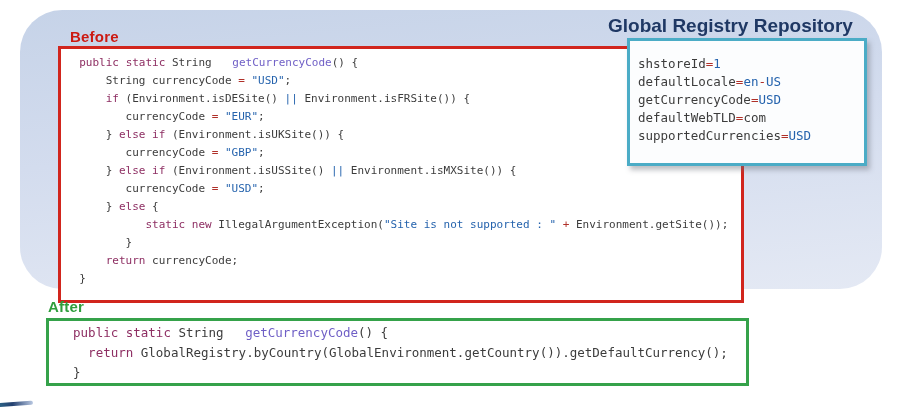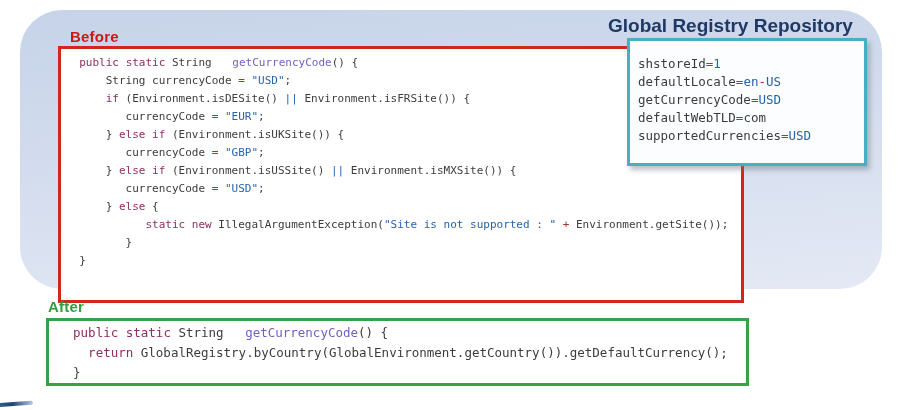--- a/index.html
+++ b/index.html
@@ -84,20 +84,21 @@
           <div class="code-line"><span class="tok-p">      String currencyCode </span><span class="tok-o">=</span><span class="tok-p"> </span><span class="tok-s">"USD"</span><span class="tok-p">;</span></div>
           <div class="code-line"><span class="tok-p">      </span><span class="tok-k">if</span><span class="tok-p"> (Environment.isDESite() </span><span class="tok-s">||</span><span class="tok-p"> Environment.isFRSite()) {</span></div>
           <div class="code-line"><span class="tok-p">         currencyCode </span><span class="tok-o">=</span><span class="tok-p"> </span><span class="tok-s">"EUR"</span><span class="tok-p">;</span></div>
           <div class="code-line"><span class="tok-p">      } </span><span class="tok-k">else</span><span class="tok-p"> </span><span class="tok-k">if</span><span class="tok-p"> (Environment.isUKSite()) {</span></div>
           <div class="code-line"><span class="tok-p">         currencyCode </span><span class="tok-o">=</span><span class="tok-p"> </span><span class="tok-s">"GBP"</span><span class="tok-p">;</span></div>
           <div class="code-line"><span class="tok-p">      } </span><span class="tok-k">else</span><span class="tok-p"> </span><span class="tok-k">if</span><span class="tok-p"> (Environment.isUSSite() </span><span class="tok-s">||</span><span class="tok-p"> Environment.isMXSite()) {</span></div>
           <div class="code-line"><span class="tok-p">         currencyCode </span><span class="tok-o">=</span><span class="tok-p"> </span><span class="tok-s">"USD"</span><span class="tok-p">;</span></div>
           <div class="code-line"><span class="tok-p">      } </span><span class="tok-k">else</span><span class="tok-p"> {</span></div>
           <div class="code-line"><span class="tok-p">            </span><span class="tok-k">static</span><span class="tok-p"> </span><span class="tok-k">new</span><span class="tok-p"> IllegalArgumentException(</span><span class="tok-s">"Site is not supported : "</span><span class="tok-p"> </span><span class="tok-o">+</span><span class="tok-p"> Environment.getSite());</span></div>
           <div class="code-line"><span class="tok-p">         }</span></div>
+          <div class="code-line"><span class="tok-p">      </span><span class="tok-k">return</span><span class="tok-p"> currencyCode;</span></div>
           <div class="code-line"><span class="tok-p">  }</span></div>
         </div>
     </div>
 
     <div class="registry-title">Global Registry Repository</div>
 
     <div class="registry-box">
       <div class="code">
           <div class="code-line"><span class="tok-p">shstoreId</span><span class="tok-o">=</span><span class="tok-s">1</span></div>
           <div class="code-line"><span class="tok-p">defaultLocale</span><span class="tok-o">=</span><span class="tok-s">en</span><span class="tok-o">-</span><span class="tok-s">US</span></div>

